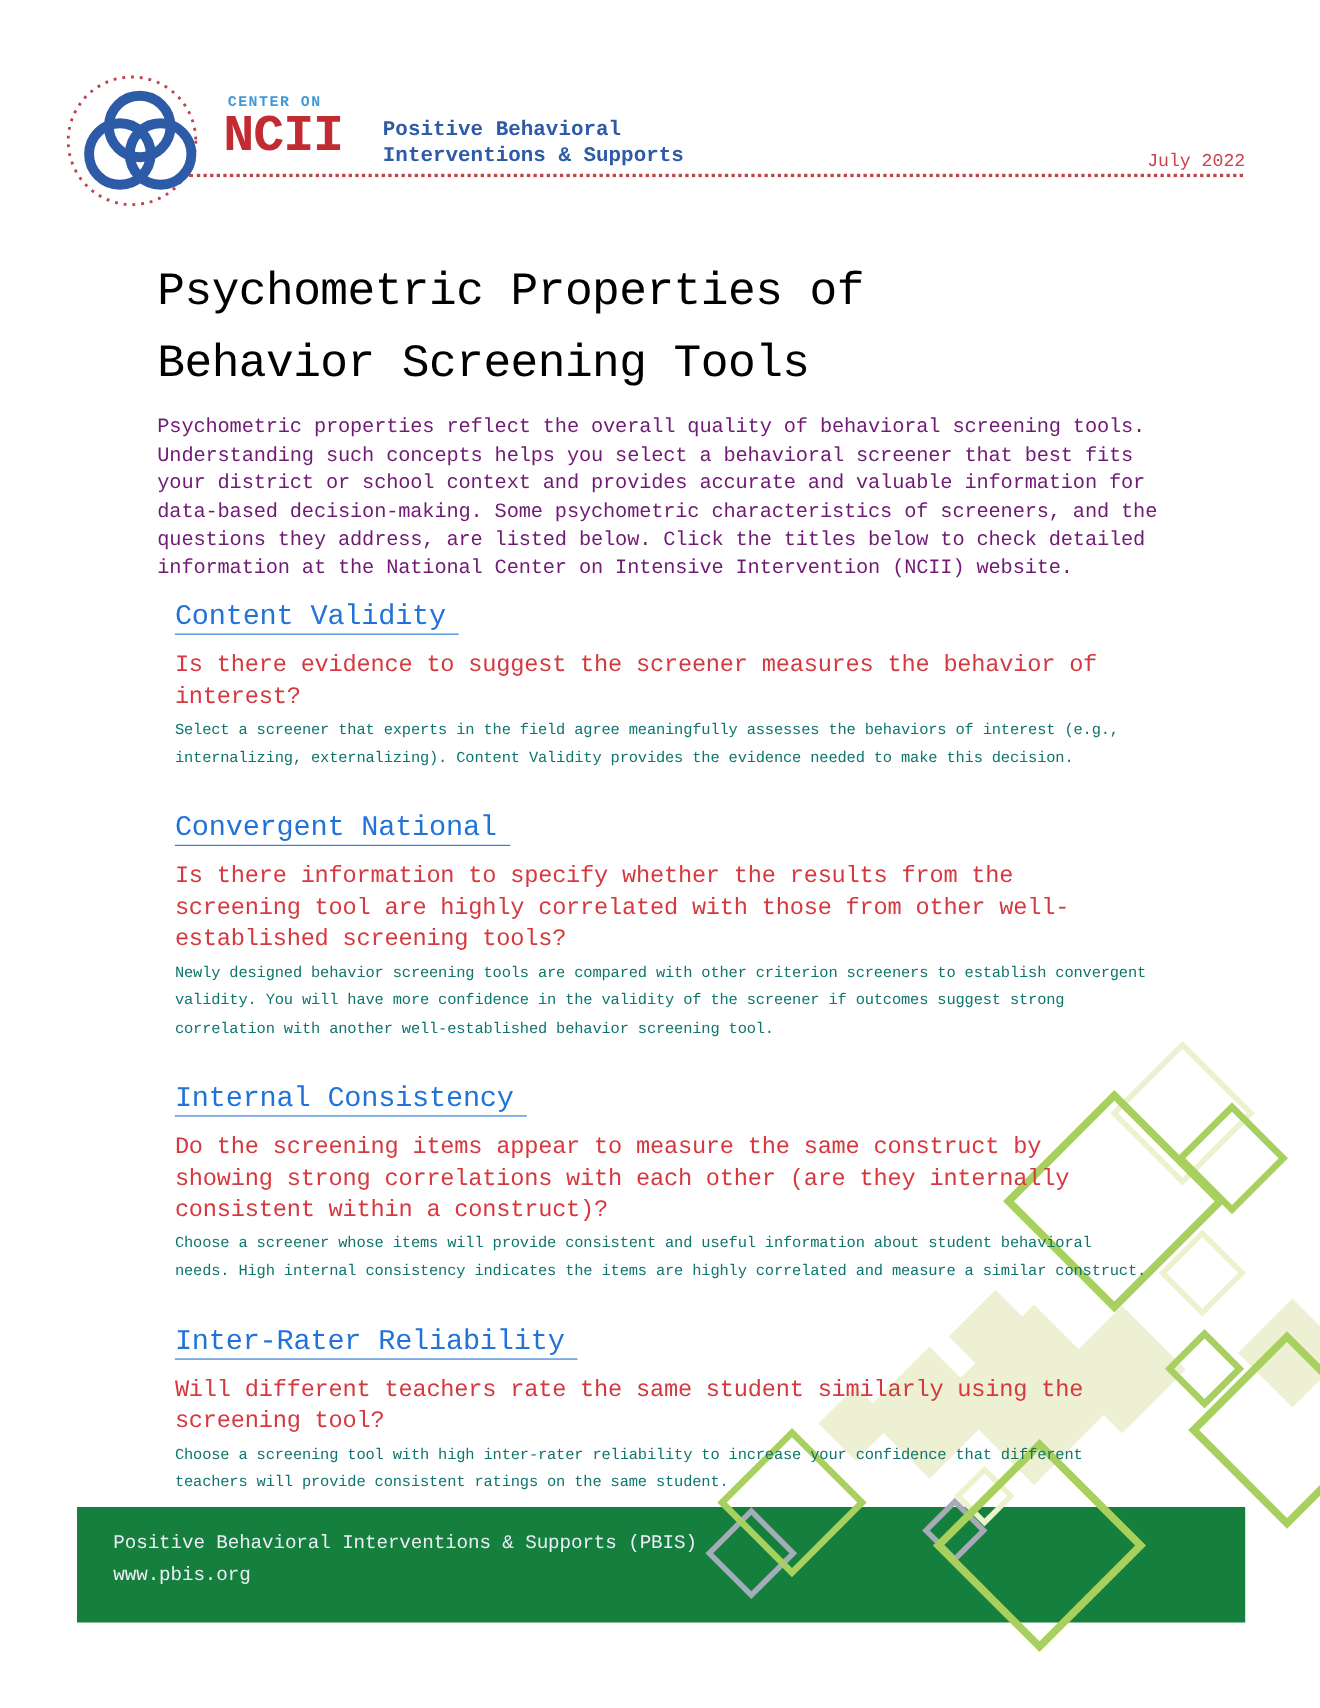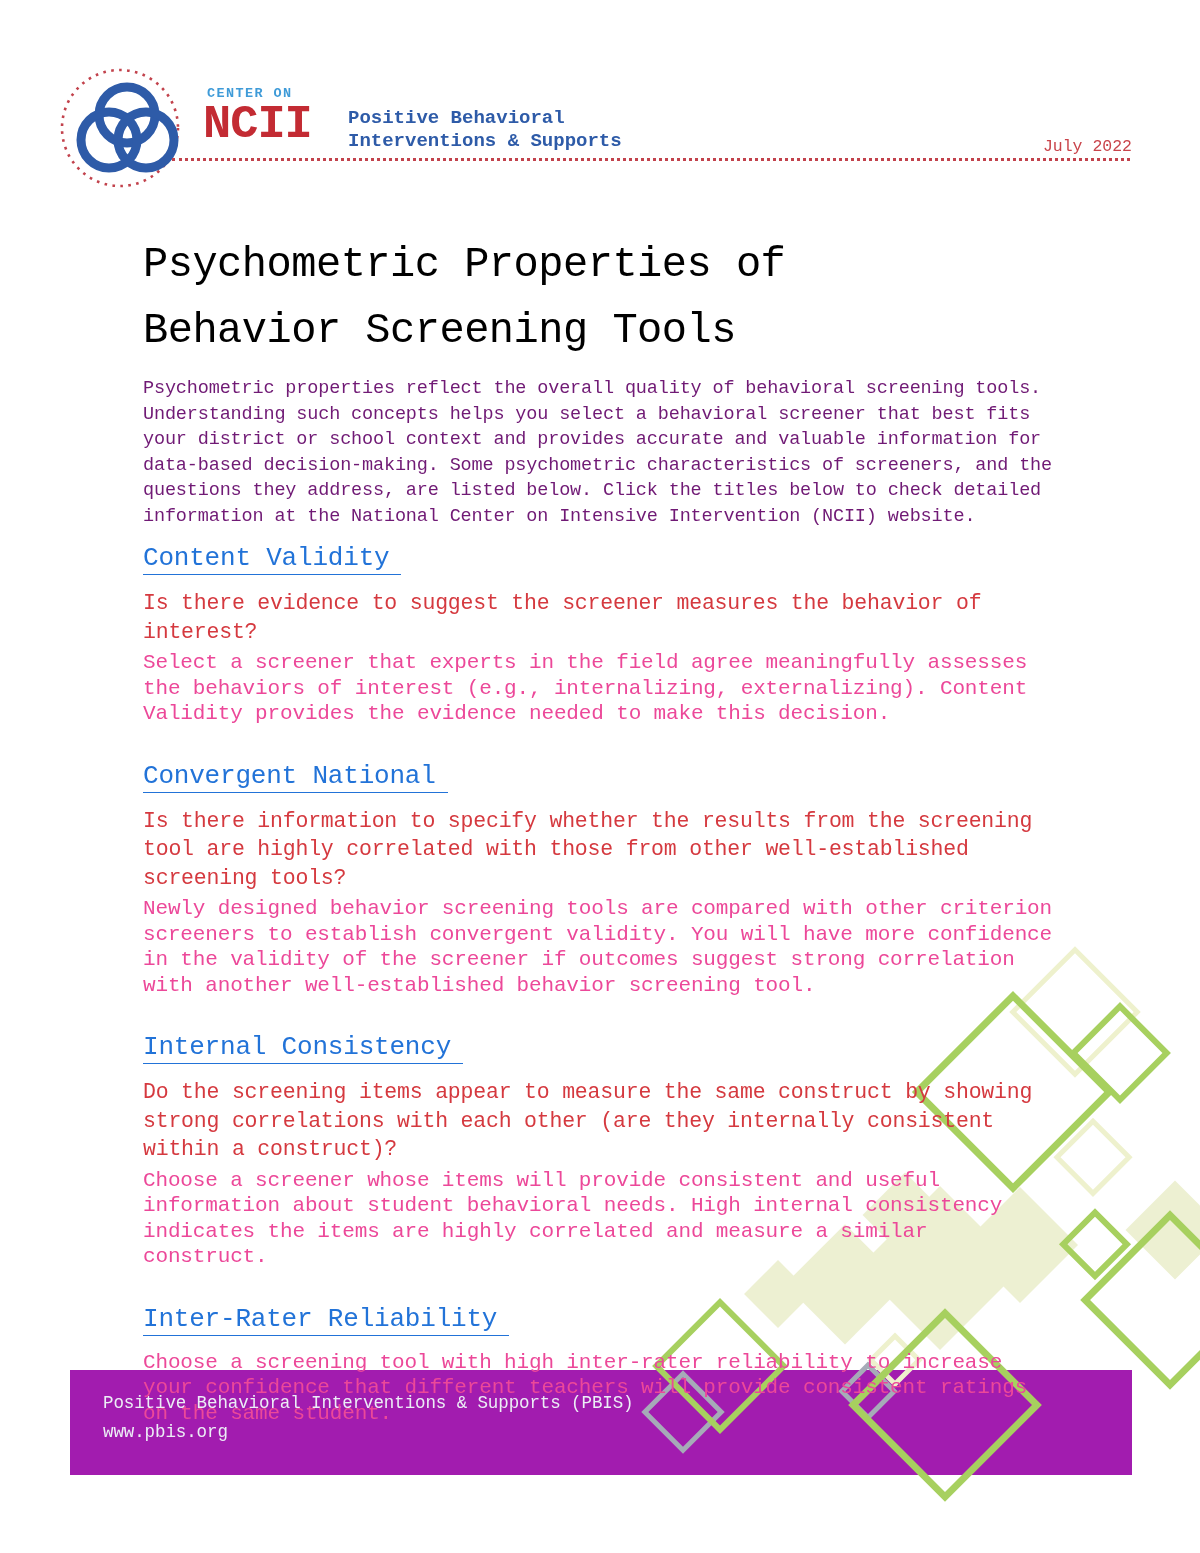--- a/index.html
+++ b/index.html
@@ -44,55 +44,55 @@
     margin:0 0 12px 0;
     width:840px;
     font-size:42px;font-weight:400;line-height:66px;letter-spacing:-0.5px;
     color:#000000;
   }
   p.intro{
     margin:0 0 14px 0;
     font-size:18.5px;line-height:25.5px;letter-spacing:-0.15px;
     color:#701a75;
   }
-  section{margin:0;}
+  section{margin:16px;}
   h2.section-heading{
     margin:0 0 16px 0;
     font-size:26px;font-weight:500;line-height:30px;letter-spacing:-0.2px;
   }
   h2.section-heading a{
     color:#2273d8;
     text-decoration:none;
     border-bottom:1.5px solid #2273d8;
     padding:0 12px 1px 0;
     cursor:pointer;
   }
   p.question{
     margin:0 0 4px 0;
     font-size:21.5px;line-height:28.5px;letter-spacing:-0.2px;
     color:#d5393f;
   }
   p.body-text{
     margin:0 0 34px 0;
-    font-size:21px;line-height:25.5px;letter-spacing:-0.15px;
-    color:#ec4899;
+    font-size:14px;line-height:25.5px;letter-spacing:-0.15px;
+    color:#0f766e;
   }
   
   .diamonds{
     position:absolute;left:0;top:0;z-index:2;pointer-events:none;
   }
   .d-fill{fill:#edf0d2;stroke:none;}
   .d-pale{fill:none;stroke:#eef1cd;stroke-width:5px;}
   .d-green{fill:none;stroke:#a7d05f;stroke-width:6px;}
   .d-green-thick{fill:none;stroke:#a7d05f;stroke-width:7px;}
   .d-gray{fill:none;stroke:#a6abb8;stroke-width:5px;}
   
   .footer{
     position:absolute;left:70px;top:1370px;width:1062px;height:105px;
-    background:#a21caf;z-index:1;
+    background:#15803d;z-index:1;
     box-sizing:border-box;
     padding:19px 0 0 33px;
     color:#eceef6;
     font-size:17.5px;line-height:29px;letter-spacing:-0.1px;
   }
 </style>
 </head>
 <body>
 
 <div class="page">
@@ -155,20 +155,21 @@
     </section>
 
     <section>
       <h2 class="section-heading"><a>Internal Consistency</a></h2>
       <p class="question">Do the screening items appear to measure the same construct by showing strong correlations with each other (are they internally consistent within a construct)?</p>
       <p class="body-text">Choose a screener whose items will provide consistent and useful information about student behavioral needs. High internal consistency indicates the items are highly correlated and measure a similar construct.</p>
     </section>
 
     <section>
       <h2 class="section-heading"><a>Inter-Rater Reliability</a></h2>
+      <p class="question">Will different teachers rate the same student similarly using the screening tool?</p>
       <p class="body-text">Choose a screening tool with high inter-rater reliability to increase your confidence that different teachers will provide consistent ratings on the same student.</p>
     </section>
   </div>
 
   <div class="footer">
     <div>Positive Behavioral Interventions &amp; Supports (PBIS)</div>
     <div>www.pbis.org</div>
   </div>
 
 </div>

